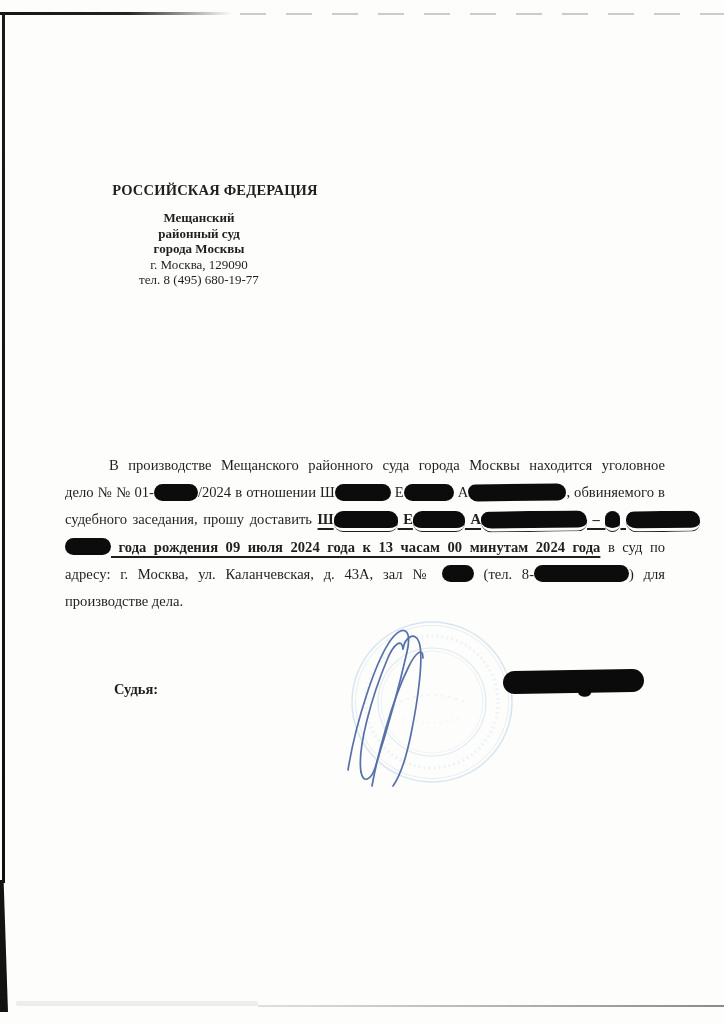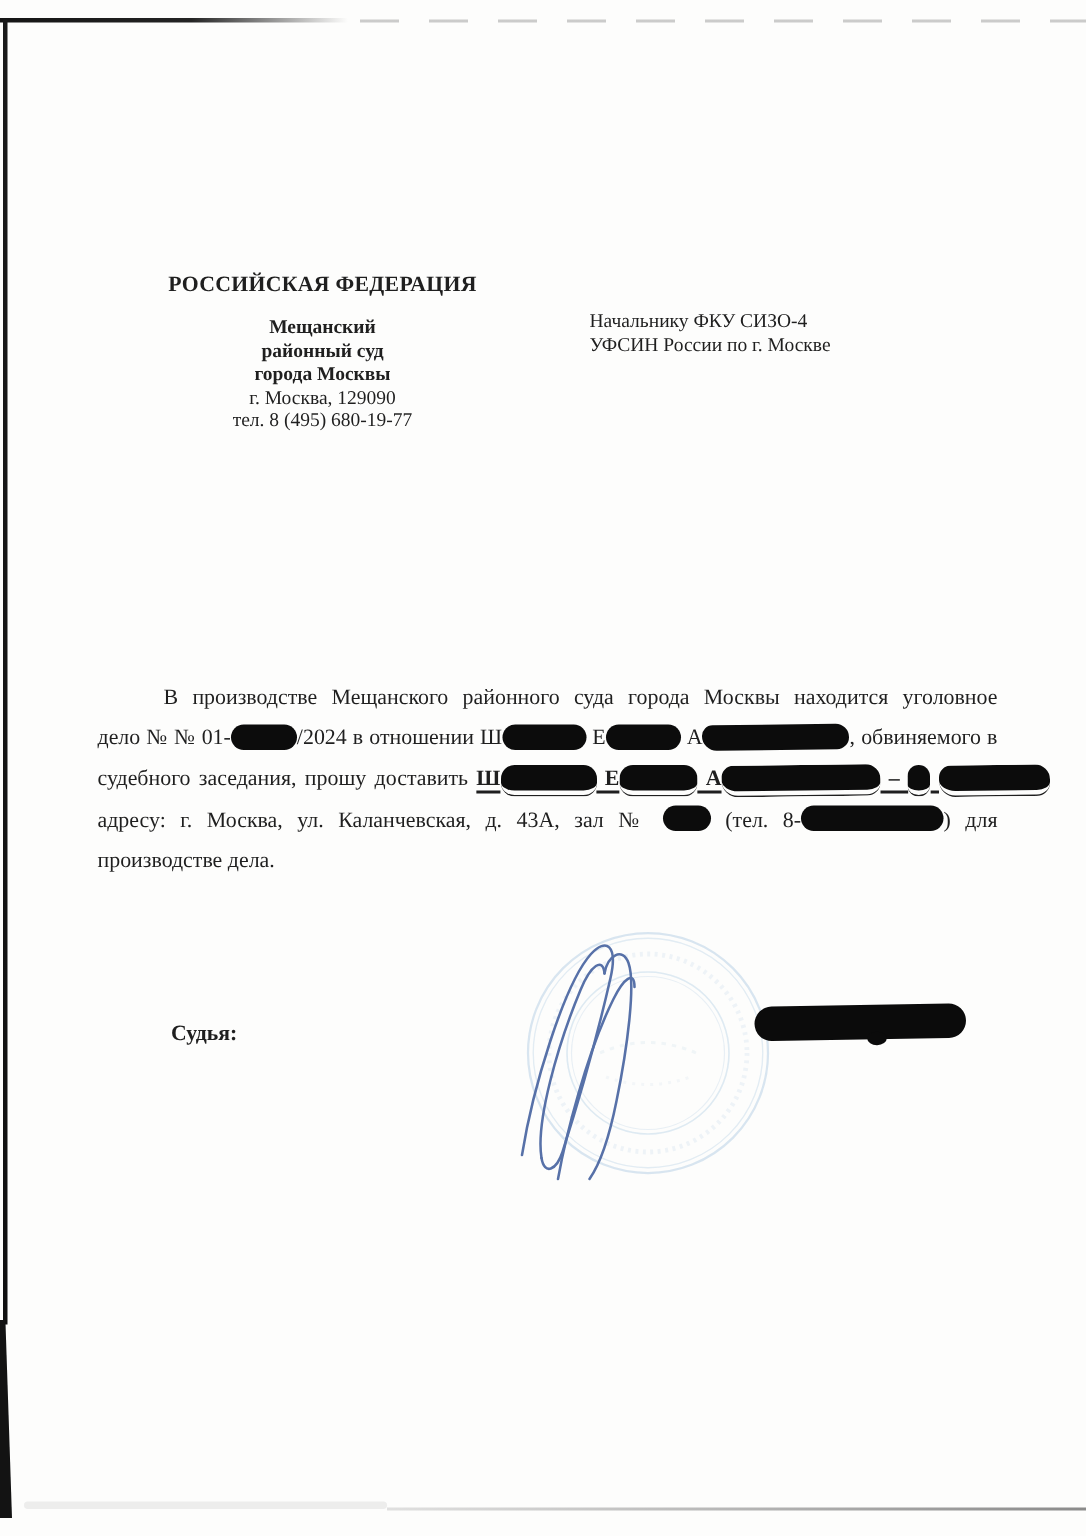--- a/index.html
+++ b/index.html
@@ -18,21 +18,21 @@
     background:linear-gradient(180deg,#1a1a1a,#101010);}
   .scan-left-wedge{position:absolute;top:880px;left:0;width:8px;height:132px;background:#131313;
     clip-path:polygon(0 0,45% 0,100% 100%,0 100%);}
   .scan-bottom-faint{position:absolute;top:1005px;left:258px;width:466px;height:2px;
     background:linear-gradient(90deg,rgba(170,170,170,.35),rgba(110,110,110,.8));}
   .scan-bottom-faint2{position:absolute;top:1001px;left:16px;width:242px;height:5px;
     background:rgba(205,205,205,.35);border-radius:3px;}
   
   .country{position:absolute;left:100px;top:182px;width:230px;text-align:center;
     font-weight:bold;font-size:14.5px;letter-spacing:.2px;}
-  .court{position:absolute;left:105px;top:210px;width:220px;text-align:center;
+  .court{position:absolute;left:89px;top:210px;width:220px;text-align:center;
     font-size:13px;line-height:15.6px;}
   .court .b{font-weight:bold;}
   .recipient{position:absolute;left:393px;top:206px;font-size:13px;line-height:15.5px;}
   
   .docbody{position:absolute;left:65px;top:452px;width:600px;font-size:14.6px;}
   .bline{height:27.2px;line-height:27.2px;white-space:nowrap;}
   .bline.just{text-align:justify;text-align-last:justify;white-space:normal;}
   .bu{font-weight:bold;text-decoration:underline;
     text-decoration-thickness:1.6px;text-underline-offset:4px;}
   .redact{display:inline-block;height:17px;background:#0c0c0c;
@@ -63,29 +63,26 @@
   <div class="country">РОССИЙСКАЯ ФЕДЕРАЦИЯ</div>
 
   <div class="court">
     <div class="b">Мещанский</div>
     <div class="b">районный суд</div>
     <div class="b">города  Москвы</div>
     <div>г. Москва, 129090</div>
     <div>тел. 8 (495) 680-19-77</div>
   </div>
 
-  <div class="recipient">
-    <div>Начальнику ФКУ СИЗО-4</div>
-    <div>УФСИН России по г. Москве</div>
-  </div>
 
   <div class="docbody">
       <div class="bline just" style="text-indent: 44px;"><span class="txt">В производстве Мещанского районного суда города Москвы находится уголовное</span></div>
       <div class="bline just"><span class="txt">дело № № 01-</span><span class="redact" style="width: 44px;"></span><span class="txt">/2024 в отношении Ш</span><span class="redact" style="width: 56px;"></span><span class="txt"> Е</span><span class="redact" style="width: 50px;"></span><span class="txt"> А</span><span class="redact marker" style="width: 98px;"></span><span class="txt">, обвиняемого в</span></div>
       <div class="bline just" style="width: calc(100% + 35px);"><span class="txt">судебного заседания, прошу доставить </span><span class="bu">Ш</span><span class="redact ru" style="width: 64px;"></span><span class="bu"> Е</span><span class="redact ru" style="width: 52px;"></span><span class="bu"> А</span><span class="redact ru marker" style="width: 106px;"></span><span class="bu"> – </span><span class="redact ru" style="width: 15px;"></span><span class="bu"> </span><span class="redact ru marker" style="width: 74px;"></span></div>
+      <div class="bline just"><span class="redact" style="width: 46px;"></span><span class="bu"> года рождения 09 июля 2024 года к  13 часам 00 минутам  2024 года</span><span class="txt"> в суд по</span></div>
       <div class="bline just"><span class="txt">адресу: г. Москва, ул. Каланчевская, д. 43А, зал № </span><span class="redact" style="width: 32px;"></span><span class="txt"> (тел. 8-</span><span class="redact" style="width: 95px;"></span><span class="txt">) для</span></div>
       <div class="bline"><span class="txt">производстве дела.</span></div>
     </div>
 
   <div class="judge-label">Судья:</div>
 
   <svg class="sigstamp" viewBox="0 0 210 205">
 
     <g stroke="#b9d2e6" fill="none">
       <circle cx="102" cy="94" r="80" stroke-width="1.5" opacity="0.55"></circle>

